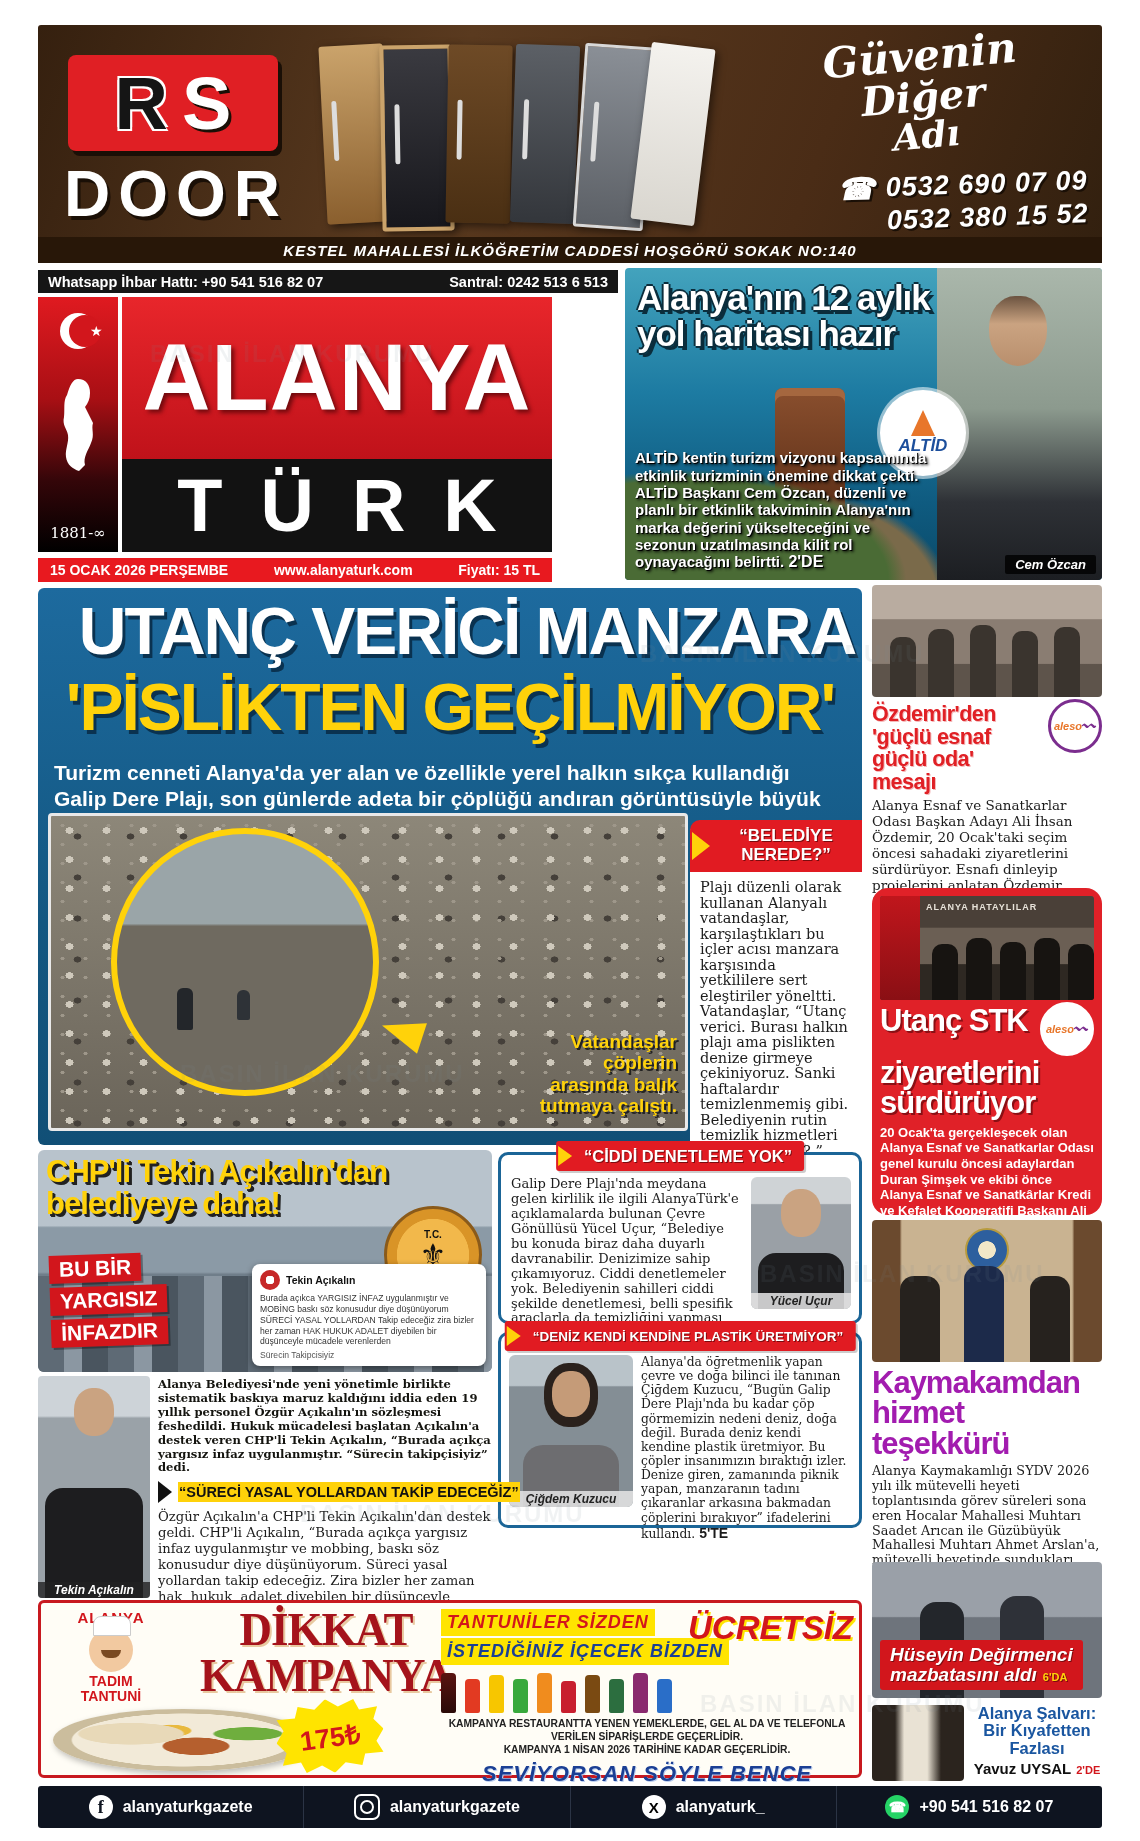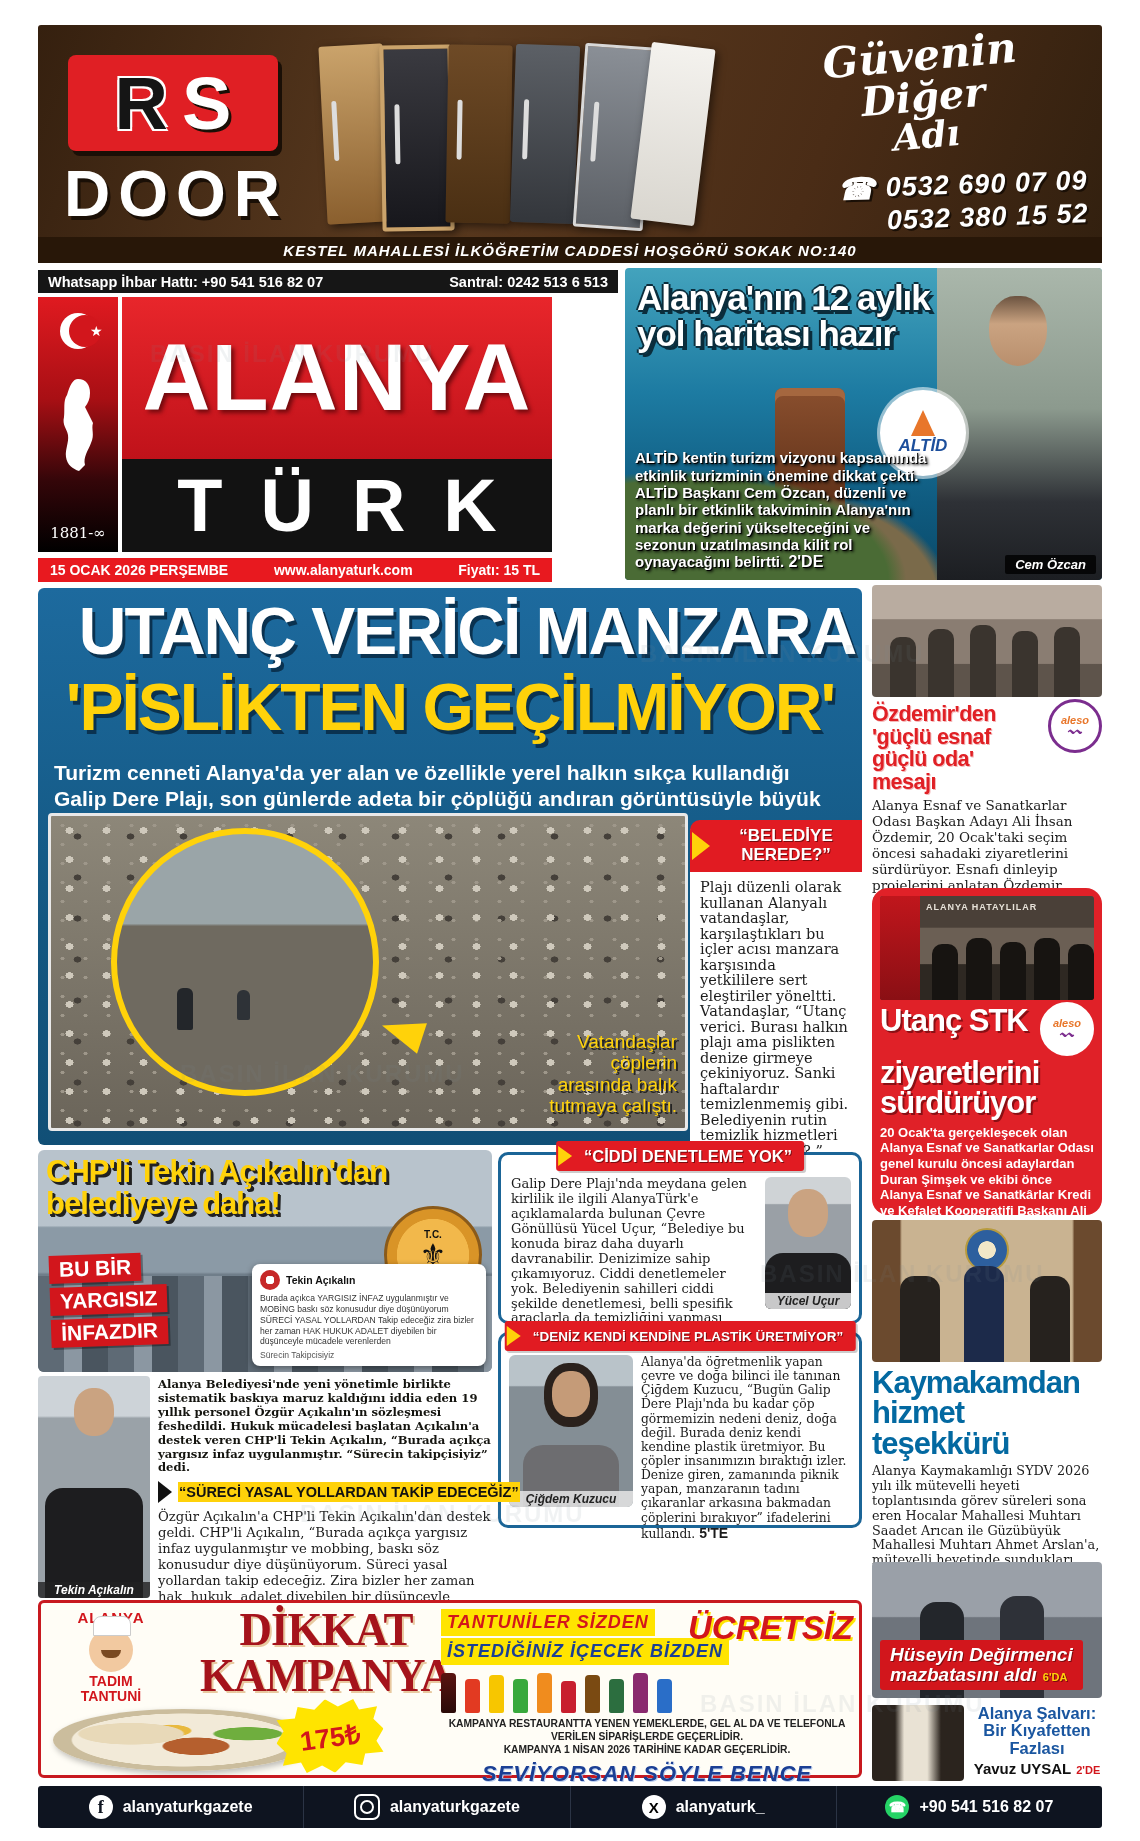--- a/index.html
+++ b/index.html
@@ -99,58 +99,58 @@
                           radial-gradient(#45403a 10%,transparent 11%),
                           linear-gradient(180deg,#8d8779,#6b655a);
          background-size:37px 29px,23px 19px,53px 41px,100% 100%;}
   .beach-circle{position:absolute;left:60px;top:12px;width:268px;height:268px;border-radius:50%;
                 border:6px solid #ffd20a;box-sizing:border-box;overflow:hidden;
                 background:linear-gradient(180deg,#9aa5a8 0 35%,#6f6a60 36% 100%);}
   .fisher{position:absolute;left:60px;bottom:60px;width:16px;height:42px;background:#23262a;border-radius:6px 6px 2px 2px;}
   .fisher2{position:absolute;left:120px;bottom:70px;width:13px;height:30px;background:#2e3237;border-radius:6px 6px 2px 2px;}
   .beach-arrow{position:absolute;left:330px;top:200px;width:0;height:0;transform:rotate(18deg);
                border-top:16px solid transparent;border-bottom:16px solid transparent;border-right:42px solid #ffd20a;}
-  .beach-caption{position:absolute;right:8px;top:215px;width:170px;text-align:right;color:#ffd20a;font-weight:normal;
+  .beach-caption{position:absolute;right:8px;top:215px;width:170px;text-align:right;color:#ffd20a;font-weight:bold;
                  font-size:19px;line-height:1.12;text-shadow:2px 2px 0 #222;}
   .side-card{position:absolute;left:652px;top:232px;width:172px;height:325px;background:#fff;border-radius:14px 0 0 0;}
   .badge{display:flex;align-items:stretch;background:#e11b22;color:#fff;font-weight:bold;overflow:hidden;}
   .badge .arrow{width:0;height:0;align-self:center;margin-left:2px;
                 border-top:14px solid transparent;border-bottom:14px solid transparent;border-left:18px solid #ffd20a;}
   .side-badge{height:52px;border-radius:10px 0 0 0;}
   .side-badge .bt{flex:1;display:flex;flex-direction:column;align-items:center;justify-content:center;
                   font-size:17px;line-height:1.1;text-shadow:1px 1px 0 #7a0b0e;}
   .side-body{padding:8px 8px 0 10px;font-family:"DejaVu Serif",serif;font-size:14.5px;line-height:1.07;color:#1c1c1c;}
   
   .rail-card{left:872px;width:230px;}
   .oz-photo{height:112px;border-radius:4px;
             background:linear-gradient(180deg,#b9aca0 0 30%,#8a7d72 31% 70%,#5e544b 71% 100%);position:relative;overflow:hidden;}
   .fig{position:absolute;bottom:0;width:26px;height:60px;border-radius:10px 10px 0 0;background:#3a342e;}
   .oda-logo{width:48px;height:48px;border-radius:50%;background:#fff;border:3px solid #7b2d8e;float:right;margin:2px 0 2px 6px;
-            display:flex;flex-direction:column;align-items:center;justify-content:center;}
+            display:flex;align-items:center;justify-content:center;}
   .oda-logo .t1{color:#e8762a;font-weight:bold;font-style:italic;font-size:11px;line-height:1;}
   .oda-logo .t2{color:#7b2d8e;font-size:14px;line-height:.8;}
   .oz-headline{margin-top:6px;color:#e02025;font-weight:bold;font-size:21.5px;line-height:1.05;letter-spacing:-.5px;
                text-shadow:1px 1px 0 #f4b9ba;}
   .oz-body{margin-top:5px;font-family:"DejaVu Serif",serif;font-size:13.5px;line-height:1.18;color:#1c1c1c;}
   .pref-dark{font-family:"Liberation Sans",sans-serif;font-weight:bold;font-size:14px;}
   .simsek{top:888px;height:327px;background:#e02128;border-radius:16px;padding:8px;box-sizing:border-box;}
   .sim-photo{height:104px;border-radius:3px;position:relative;overflow:hidden;
              background:linear-gradient(180deg,#4a4038 0 30%,#6b5f54 31% 65%,#2e2822 66% 100%);}
   .sim-flag{position:absolute;left:0;top:0;width:40px;height:100%;background:linear-gradient(#c0161c,#8a0f14);}
   .sim-banner{position:absolute;left:46px;top:6px;color:#e8e3da;font-size:9px;font-weight:bold;letter-spacing:1px;}
   .sim-headline{margin-top:6px;color:#fff;font-weight:bold;font-size:31px;line-height:.98;letter-spacing:-1px;
                 text-shadow:2px 2px 0 #8a0f14;}
   .sim-body{margin-top:6px;color:#fff;font-weight:bold;font-size:13px;line-height:1.2;}
   .kayma{top:1220px;height:338px;}
   .kay-photo{height:142px;border-radius:4px;position:relative;overflow:hidden;
              background:linear-gradient(90deg,#6b4a2e 0 12%,#c9b391 13% 87%,#6b4a2e 88% 100%);}
   .kay-emblem{position:absolute;left:50%;top:8px;transform:translateX(-50%);width:40px;height:40px;border-radius:50%;
               background:radial-gradient(#f2e7c8 30%,#2d5f9e 32% 100%);border:2px solid #b89b3e;}
   .kfig{position:absolute;bottom:0;width:40px;height:86px;border-radius:14px 14px 0 0;background:#26221e;}
-  .kay-headline{margin-top:6px;color:#0369a1;font-weight:bold;font-size:31px;line-height:.98;letter-spacing:-1px;}
+  .kay-headline{margin-top:6px;color:#a21caf;font-weight:bold;font-size:31px;line-height:.98;letter-spacing:-1px;}
   .kay-body{margin-top:5px;font-family:"DejaVu Serif",serif;font-size:12.8px;line-height:1.16;color:#1c1c1c;}
   .degirmenci{top:1562px;height:136px;border-radius:4px;overflow:hidden;position:absolute;
               background:linear-gradient(180deg,#9aa0a8 0 40%,#6e747c 41% 100%);}
   .dfig{position:absolute;bottom:0;width:44px;height:96px;border-radius:16px 16px 0 0;background:#23262b;}
   .deg-label{position:absolute;left:8px;bottom:8px;background:#d2161c;color:#fff;padding:5px 10px;border-radius:3px;
              font-weight:bold;font-style:italic;font-size:19px;line-height:1.05;text-shadow:1px 1px 0 #7a0b0e;}
   .deg-ref{color:#ffd20a;font-size:11px;font-style:normal;margin-left:6px;}
   .salvar{top:1705px;height:76px;display:flex;gap:8px;position:absolute;}
   .sal-photo{width:92px;height:76px;border-radius:4px;flex:none;
              background:linear-gradient(90deg,#2b241e 0 25%,#e9e2d4 35% 60%,#2b241e 75% 100%);}
@@ -162,21 +162,21 @@
   .mid-card{left:498px;width:364px;background:#fff;border:3px solid #1b6597;border-radius:10px;box-sizing:border-box;position:absolute;}
   .ciddi{top:1152px;height:172px;}
   .plastik{top:1332px;height:196px;}
   .mid-badge{position:absolute;top:-14px;left:50%;transform:translateX(-50%);height:30px;white-space:nowrap;
              border-radius:3px;box-shadow:2px 2px 0 #00000033;}
   .mid-badge .bt{display:flex;align-items:center;padding:0 12px;font-size:16.5px;text-shadow:1px 1px 0 #7a0b0e;}
   .mid-badge .arrow{border-top:10px solid transparent;border-bottom:10px solid transparent;border-left:14px solid #ffd20a;}
   .ciddi-row{display:flex;gap:8px;padding:22px 8px 6px 10px;}
   .mid-body{font-family:"DejaVu Serif",serif;font-size:13px;line-height:1.15;color:#1c1c1c;}
   .portrait{border-radius:6px;position:relative;flex:none;overflow:hidden;}
-  .yucel{width:86px;height:132px;background:linear-gradient(180deg,#cfd3d6 0 20%,#9aa0a6 21% 100%);}
+  .yucel{width:100px;height:132px;background:linear-gradient(180deg,#cfd3d6 0 20%,#9aa0a6 21% 100%);}
   .head-skin{position:absolute;left:50%;top:12px;transform:translateX(-50%);width:40px;height:48px;
              border-radius:45%;background:#caa381;}
   .body-dark{position:absolute;left:50%;bottom:0;transform:translateX(-50%);width:86px;height:56px;
              border-radius:18px 18px 0 0;background:#1d1d1f;}
   .pcap{position:absolute;left:0;right:0;bottom:0;background:#e3e3e3dd;color:#222;font-style:italic;
         font-weight:bold;font-size:12px;text-align:center;padding:1px 0;}
   .cigdem{width:124px;height:152px;background:linear-gradient(180deg,#b9c3c9 0 20%,#848e95 21% 100%);}
   .hair{position:absolute;left:50%;top:8px;transform:translateX(-50%);width:54px;height:64px;border-radius:45%;background:#2a211c;}
   .face{position:absolute;left:50%;top:16px;transform:translateX(-50%);width:38px;height:46px;border-radius:45%;background:#c59b78;}
   .body-grey{position:absolute;left:50%;bottom:0;transform:translateX(-50%);width:96px;height:62px;

